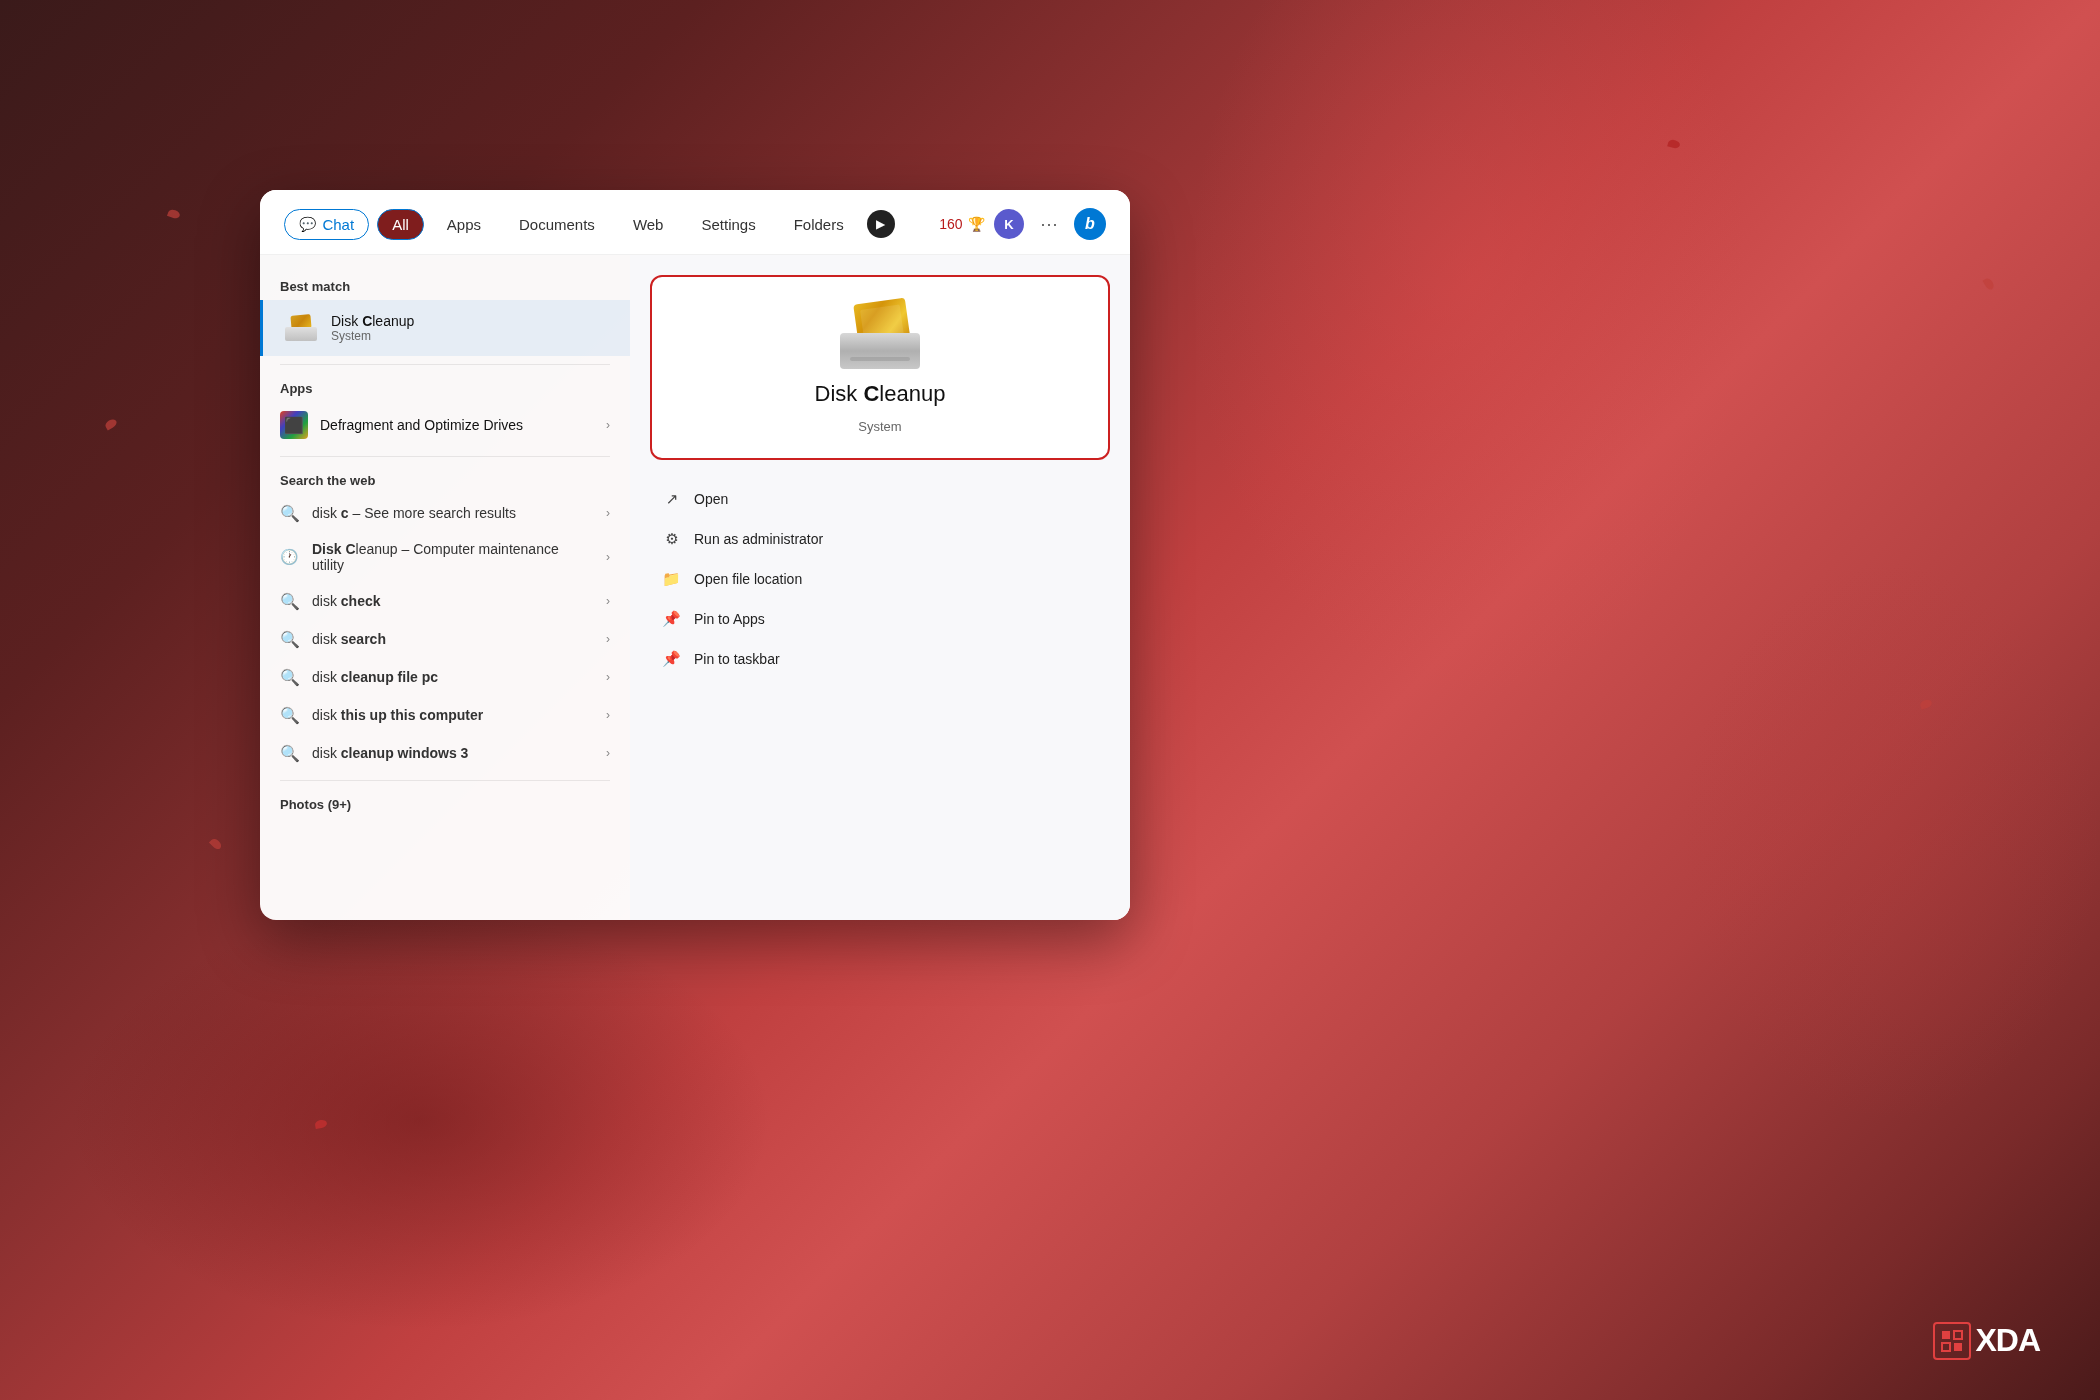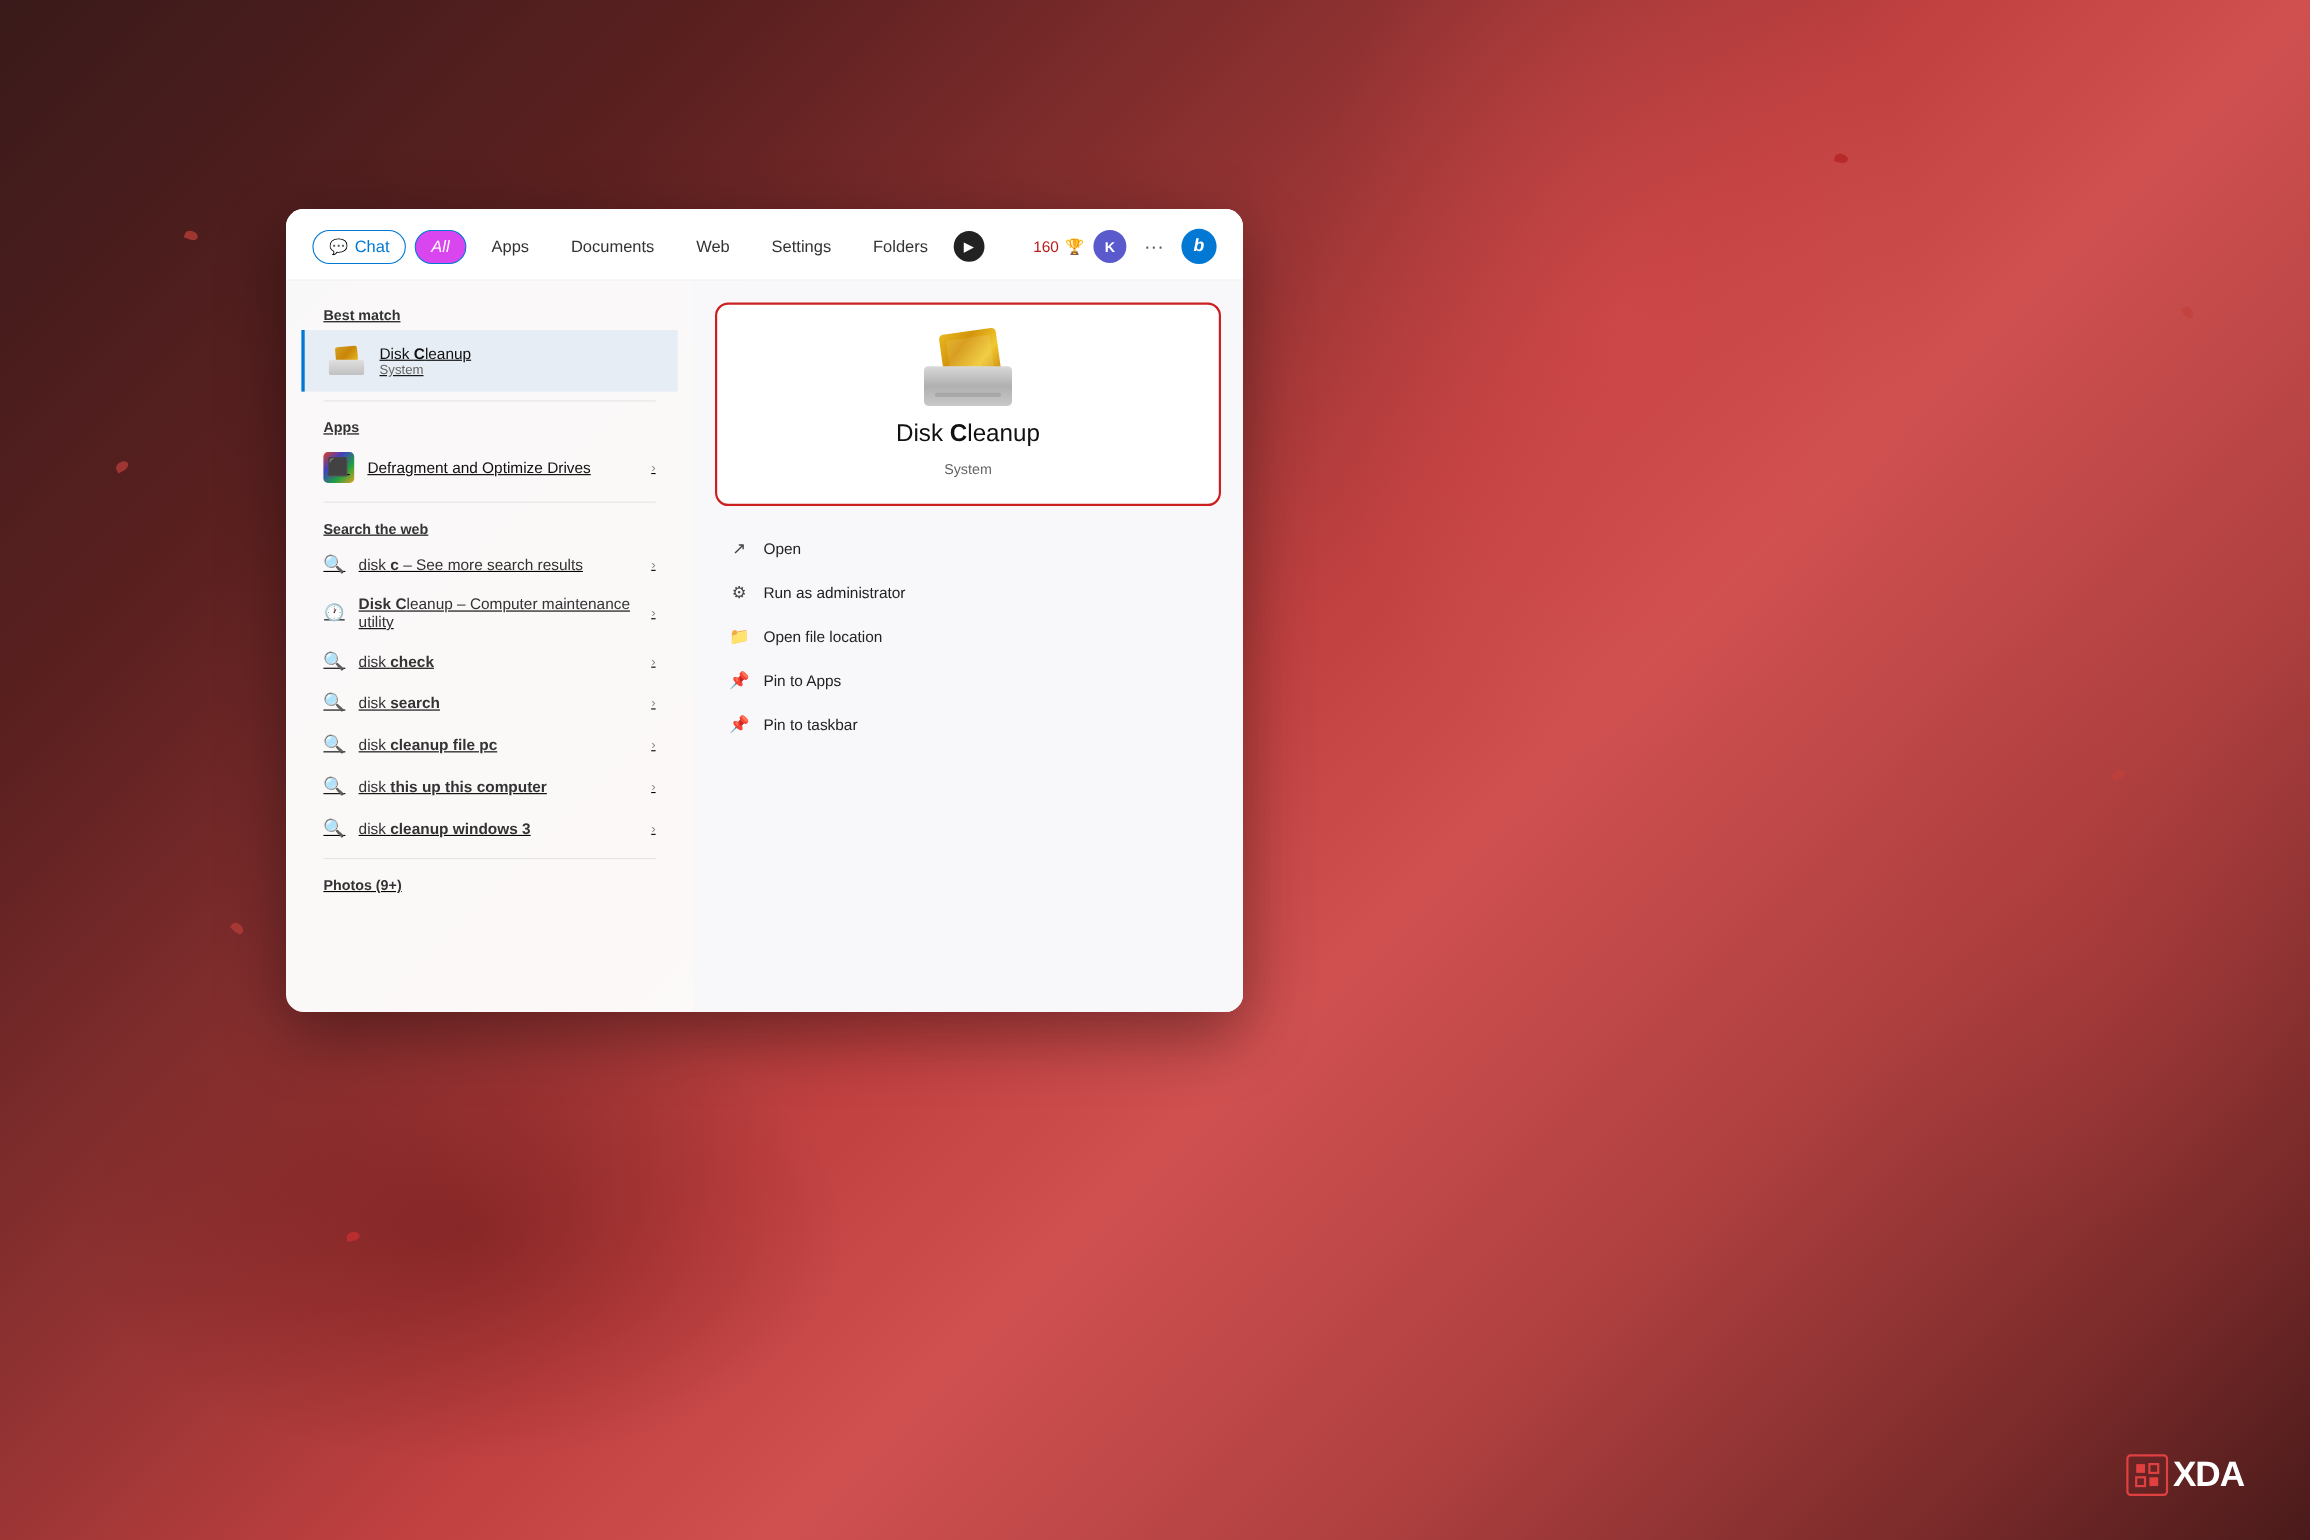--- a/index.html
+++ b/index.html
@@ -80,24 +80,23 @@
       color: #333;
       font-family: 'Segoe UI', Arial, sans-serif;
     }
 
     .filter-btn.chat {
       border-color: #0078d4;
       color: #0078d4;
     }
 
     .filter-btn.all-active {
-      background: #d946ef;
+      background: #7f1d1d;
       color: white;
       border-color: #0078d4;
-      font-style: italic;
     }
 
     .filter-btn.plain {
       border-color: transparent;
       color: #333;
     }
 
     .filter-separator {
       flex: 1;
     }
@@ -149,22 +148,21 @@
       display: flex;
       flex: 1;
       overflow: hidden;
     }
 
     
     .left-col {
       width: 370px;
       flex-shrink: 0;
       overflow-y: auto;
-      padding: 16px 14px;
-      text-decoration: underline;
+      padding: 16px 0;
     }
 
     .section-label {
       font-size: 13px;
       font-weight: 600;
       color: #333;
       padding: 8px 20px 6px 20px;
     }
 
     

